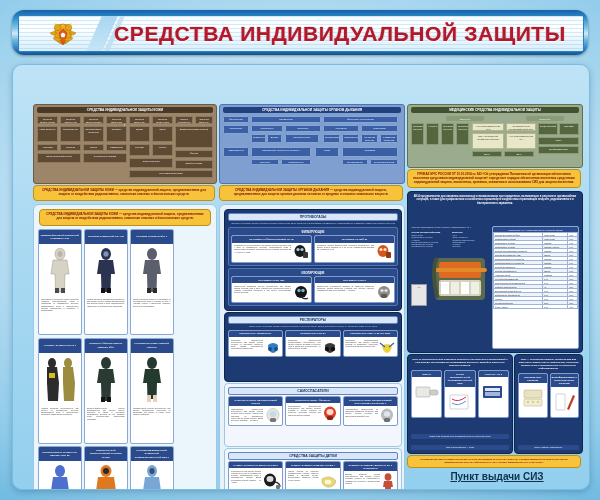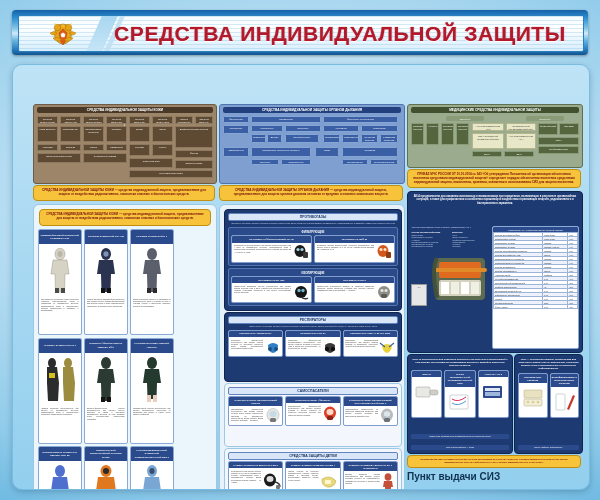--- a/index.html
+++ b/index.html
@@ -7,21 +7,21 @@
   body{
     width:600px;height:500px;overflow:hidden;
     font-family:"Liberation Sans","DejaVu Sans",sans-serif;
     background:
       radial-gradient(ellipse 150% 110% at 50% 42%, #d8ecf8 0%, #bfe1f4 28%, #8fcbea 52%, #4ea7d8 74%, #1f7fc0 90%, #0f63a6 100%);
   }
 
   
   .header{
     position:absolute;left:12px;top:10px;width:576px;height:45px;
-    border-radius:4px;
+    border-radius:12px;
     background:linear-gradient(#1461a8,#2f8fd0 18%,#7fc4e8 40%,#cfe9f7 52%,#6fb9e2 66%,#2b81c4 86%,#11548f);
     box-shadow:0 1px 3px rgba(0,0,0,.35);
     overflow:hidden;
   }
   .header .band{
     position:absolute;left:6px;top:5px;width:564px;height:35px;
     background:linear-gradient(#f4fbff,#ffffff 35%,#eef8ff 60%,#d8eefb);
     border:1px solid #2b7fbe;border-radius:2px;overflow:hidden;
   }
   .header .stripes{
@@ -151,21 +151,21 @@
   .mini-i{flex:0 0 auto;display:flex;align-items:center;justify-content:center;}
   .medblk{position:absolute;background:#1e3a72;border:1px solid #0f2550;border-radius:4px;overflow:hidden;}
   .medhead{color:#fff;font-size:2.6px;line-height:3.4px;text-align:center;padding:3px 5px;font-weight:bold;}
   .medwhite{background:#fff;border:1px solid #8aa9d4;border-radius:2px;overflow:hidden;}
   .tbl{width:100%;border-collapse:collapse;}
   .tbl td{border:.4px solid #9db4d8;font-size:1.7px;line-height:2.2px;padding:.4px 1px;color:#222;}
   .tbl tr:nth-child(even) td{background:#eef3fb;}
 
   
   .issue{position:absolute;left:394px;top:406px;width:180px;color:#10314f;}
-  .issue h2{margin:0;font-size:10px;font-weight:bold;color:#10314f;}
+  .issue h2{margin:0;text-align:center;font-size:10px;font-weight:bold;color:#10314f;text-decoration:underline;}
   .issue .fld{display:flex;align-items:flex-end;margin-top:6px;font-size:6px;}
   .issue .fld .line{flex:1;border-bottom:1px solid #2b4a6b;margin-left:1px;height:7px;position:relative;}
 </style>
 </head>
 <body>
 
 <div class="header">
   <div class="band">
     <div class="stripes"></div>
     <div class="slash"></div>

